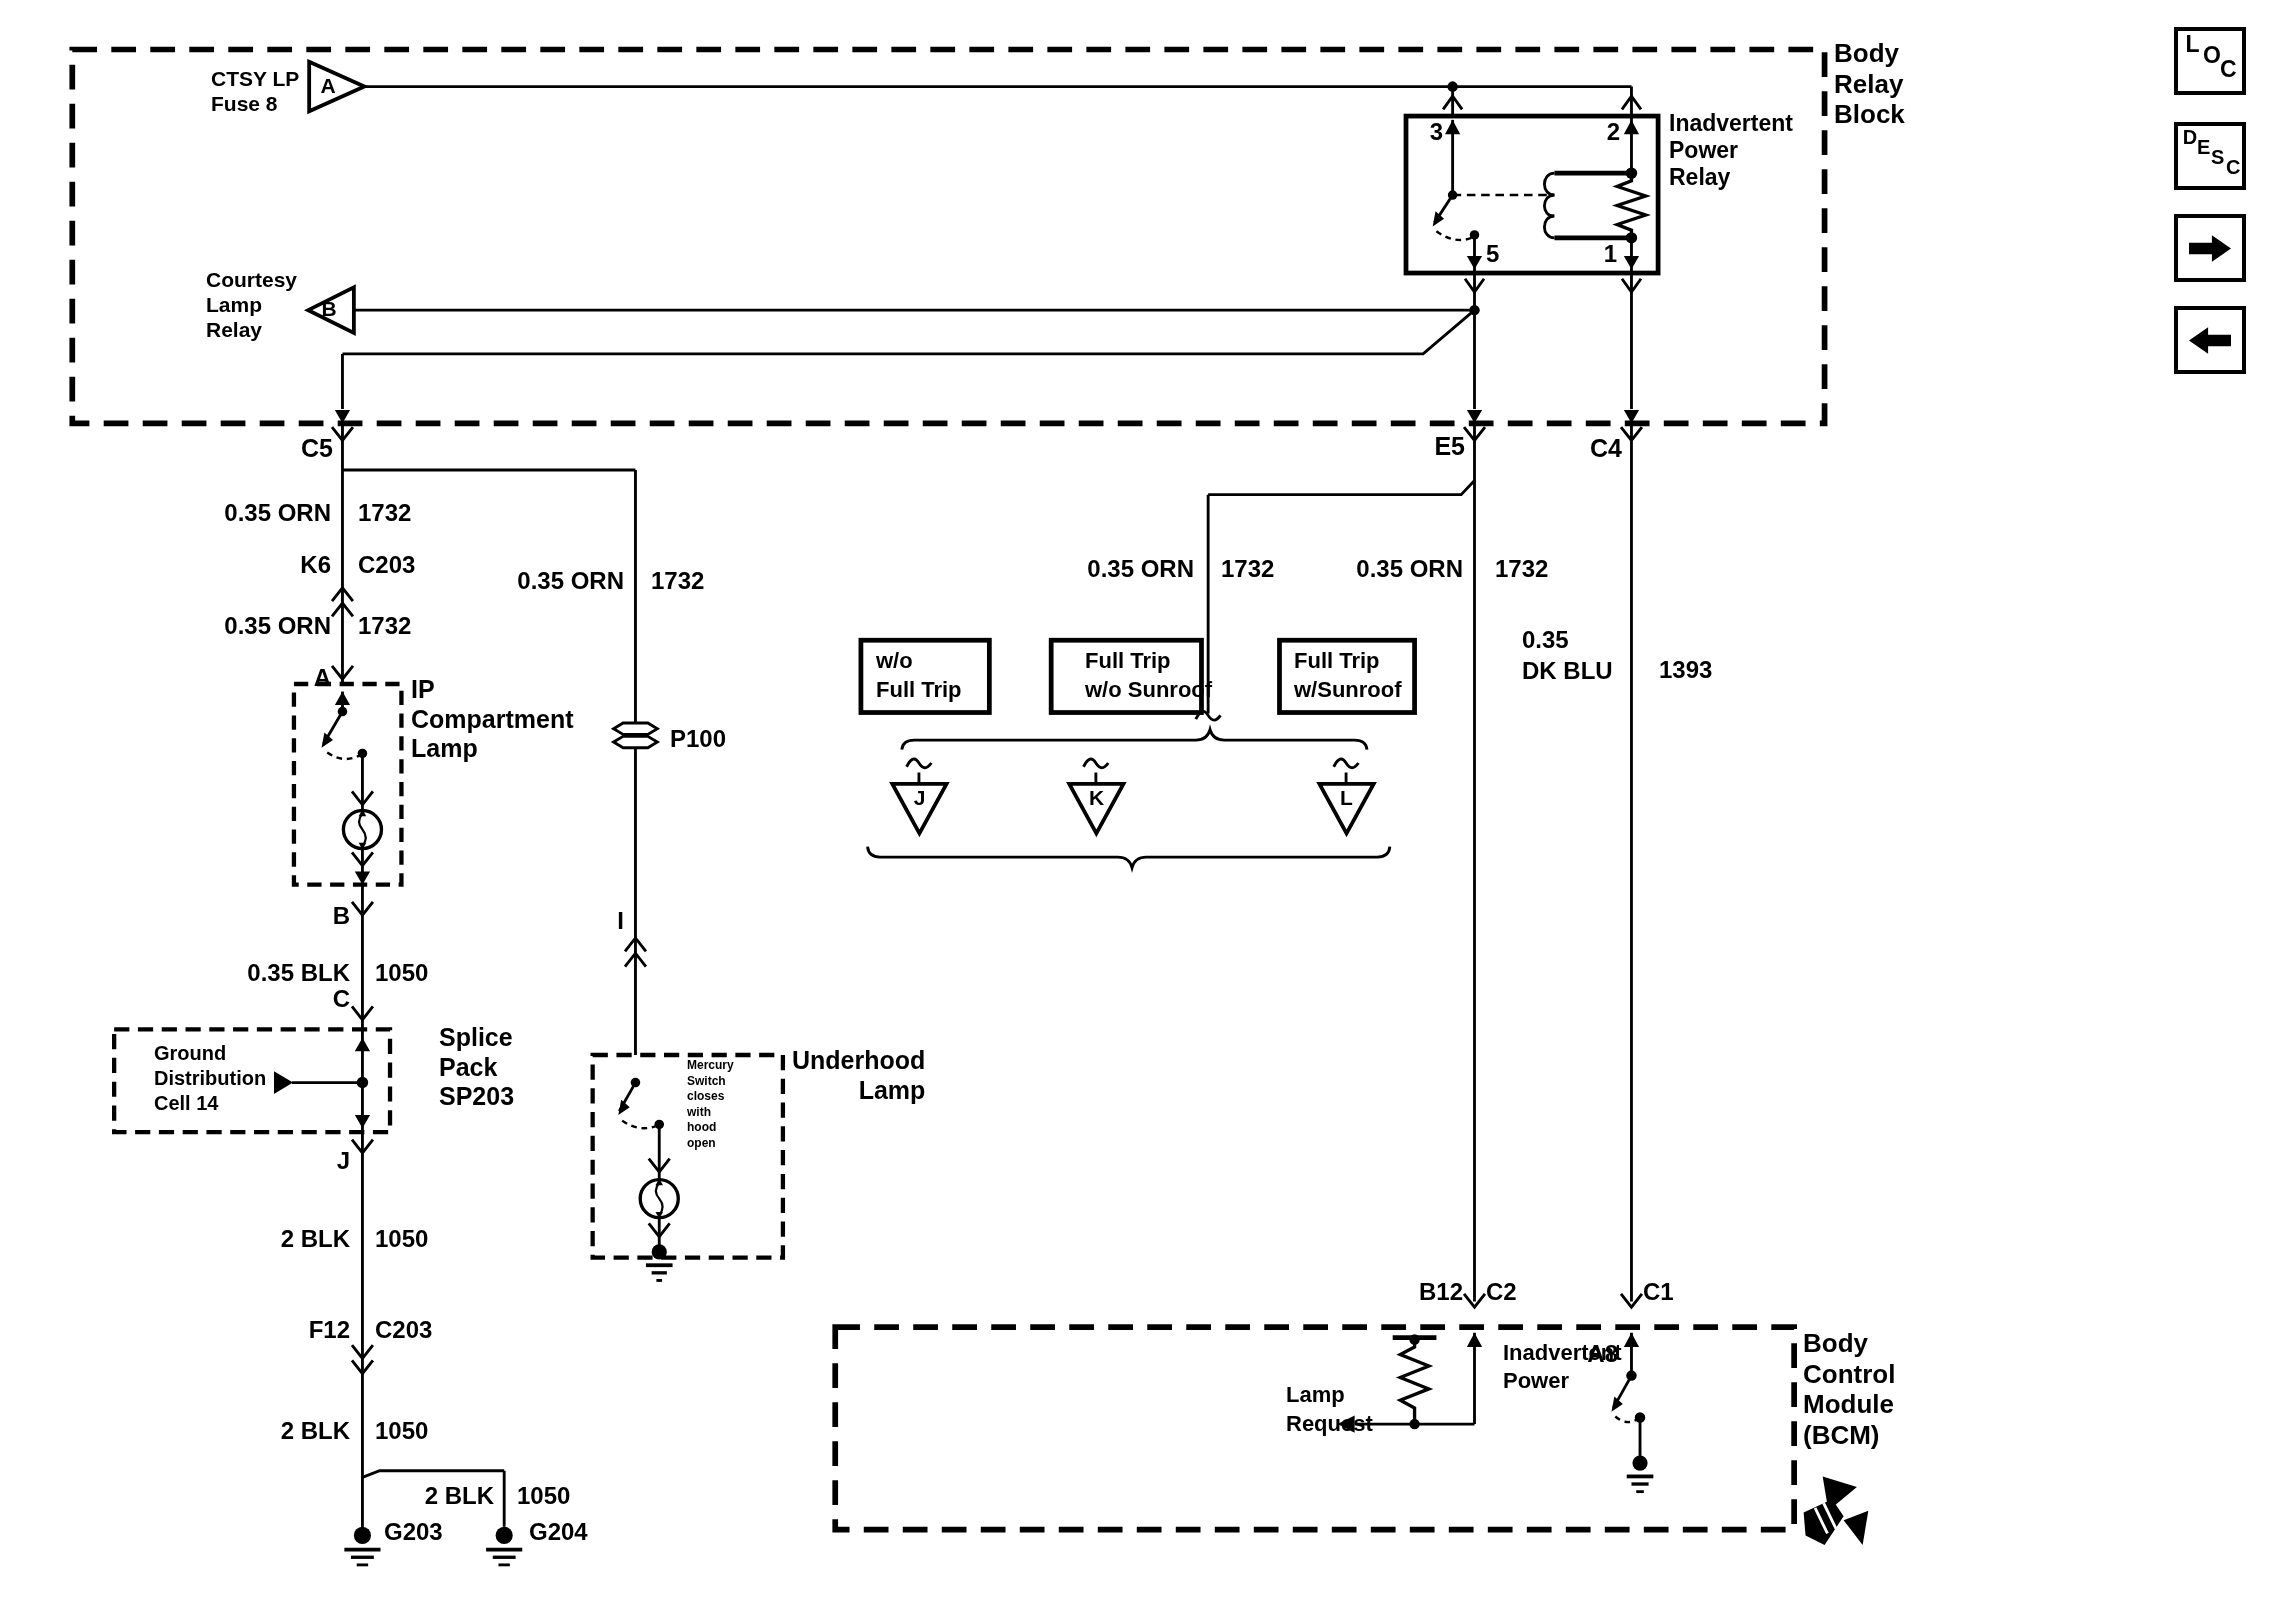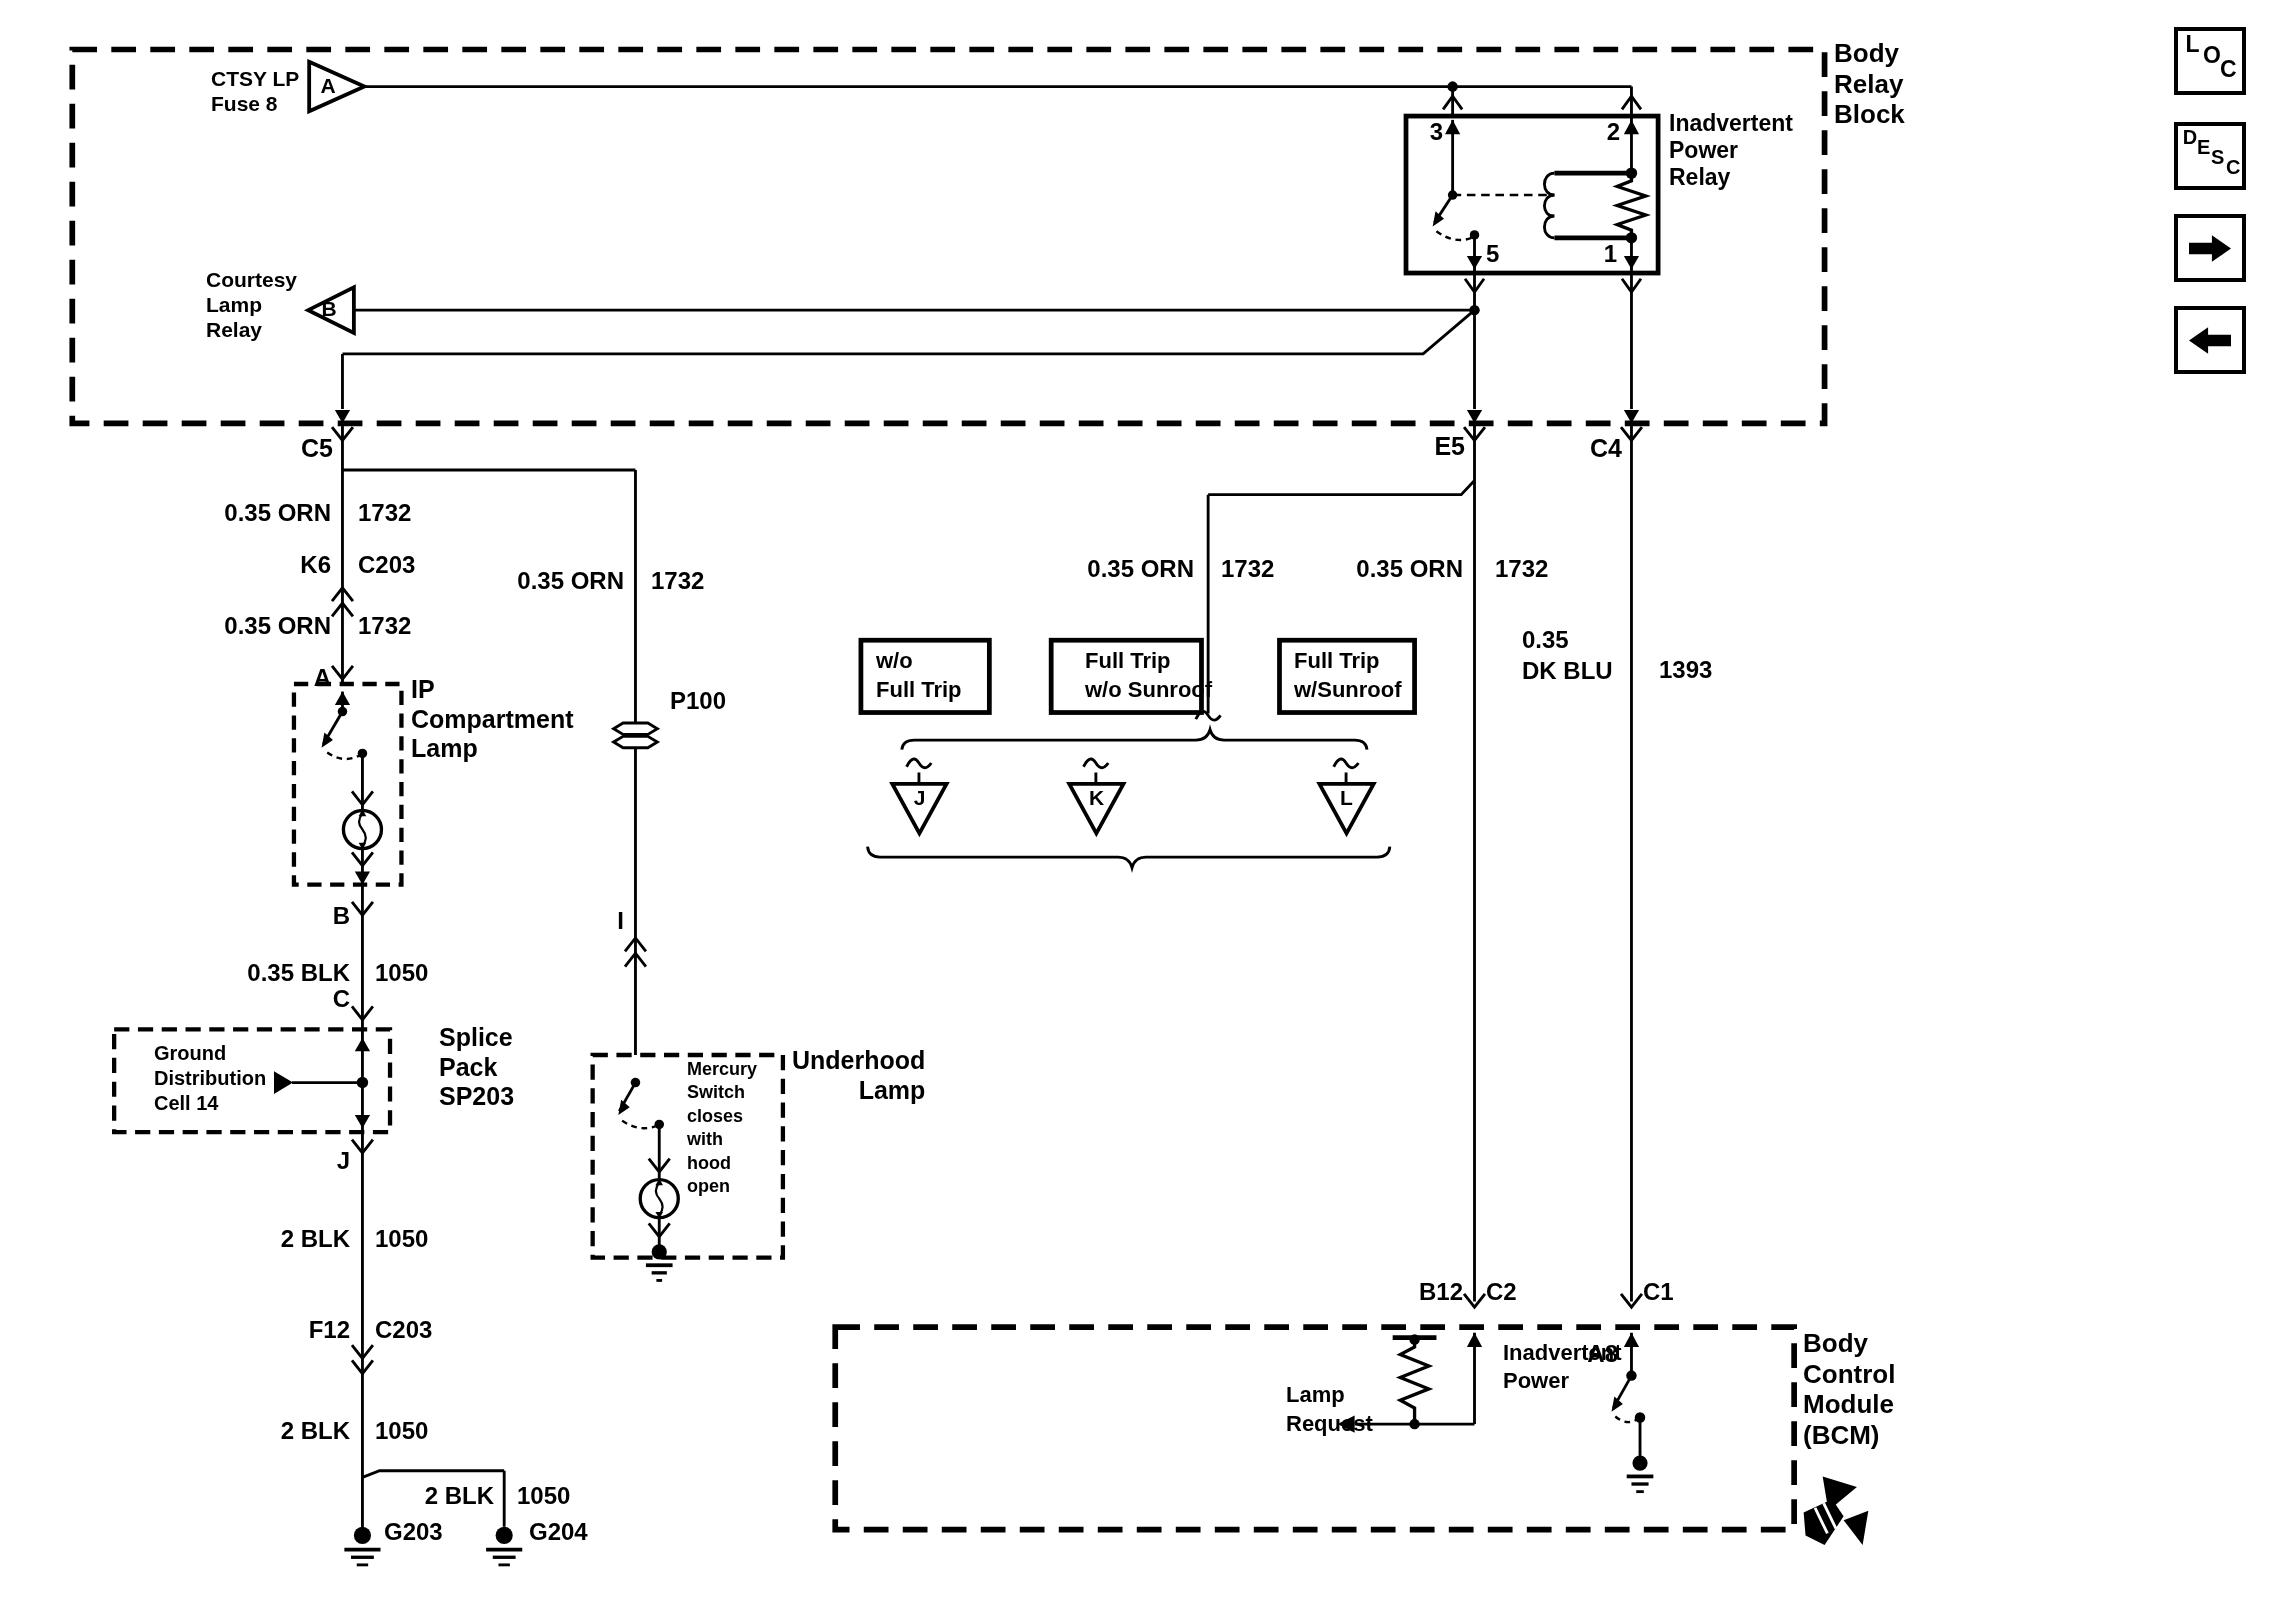--- a/index.html
+++ b/index.html
@@ -264,23 +264,23 @@
 <div class="lbl" style="left:375px;top:1316px;font-size:24px;">C203</div>
 <div class="lbl r" style="left:198px;top:1417px;width:152px;font-size:24px;">2 BLK</div>
 <div class="lbl" style="left:375px;top:1417px;font-size:24px;">1050</div>
 <div class="lbl r" style="left:361px;top:1482px;width:133px;font-size:24px;">2 BLK</div>
 <div class="lbl" style="left:517px;top:1482px;font-size:24px;">1050</div>
 <div class="lbl" style="left:384px;top:1518px;font-size:24px;">G203</div>
 <div class="lbl" style="left:529px;top:1518px;font-size:24px;">G204</div>
 
 <div class="lbl r" style="left:472px;top:567px;width:152px;font-size:24px;">0.35 ORN</div>
 <div class="lbl" style="left:651px;top:567px;font-size:24px;">1732</div>
-<div class="lbl" style="left:670px;top:687px;font-size:24px;">P100</div>
+<div class="lbl" style="left:670px;top:725px;font-size:24px;">P100</div>
 <div class="lbl r" style="left:578px;top:907px;width:46px;font-size:24px;">I</div>
-<div class="lbl" style="left:687px;top:1058px;font-size:18px;line-height:1.3;">Mercury
+<div class="lbl" style="left:687px;top:1058px;font-size:12px;line-height:1.3;">Mercury
 Switch
 closes
 with
 hood
 open</div>
 <div class="lbl" style="left:792px;top:1046px;font-size:25px;text-align:right;">Underhood
 Lamp</div>
 
 <div class="lbl" style="left:876px;top:647px;font-size:22px;line-height:1.3;">w/o
 Full Trip</div>

